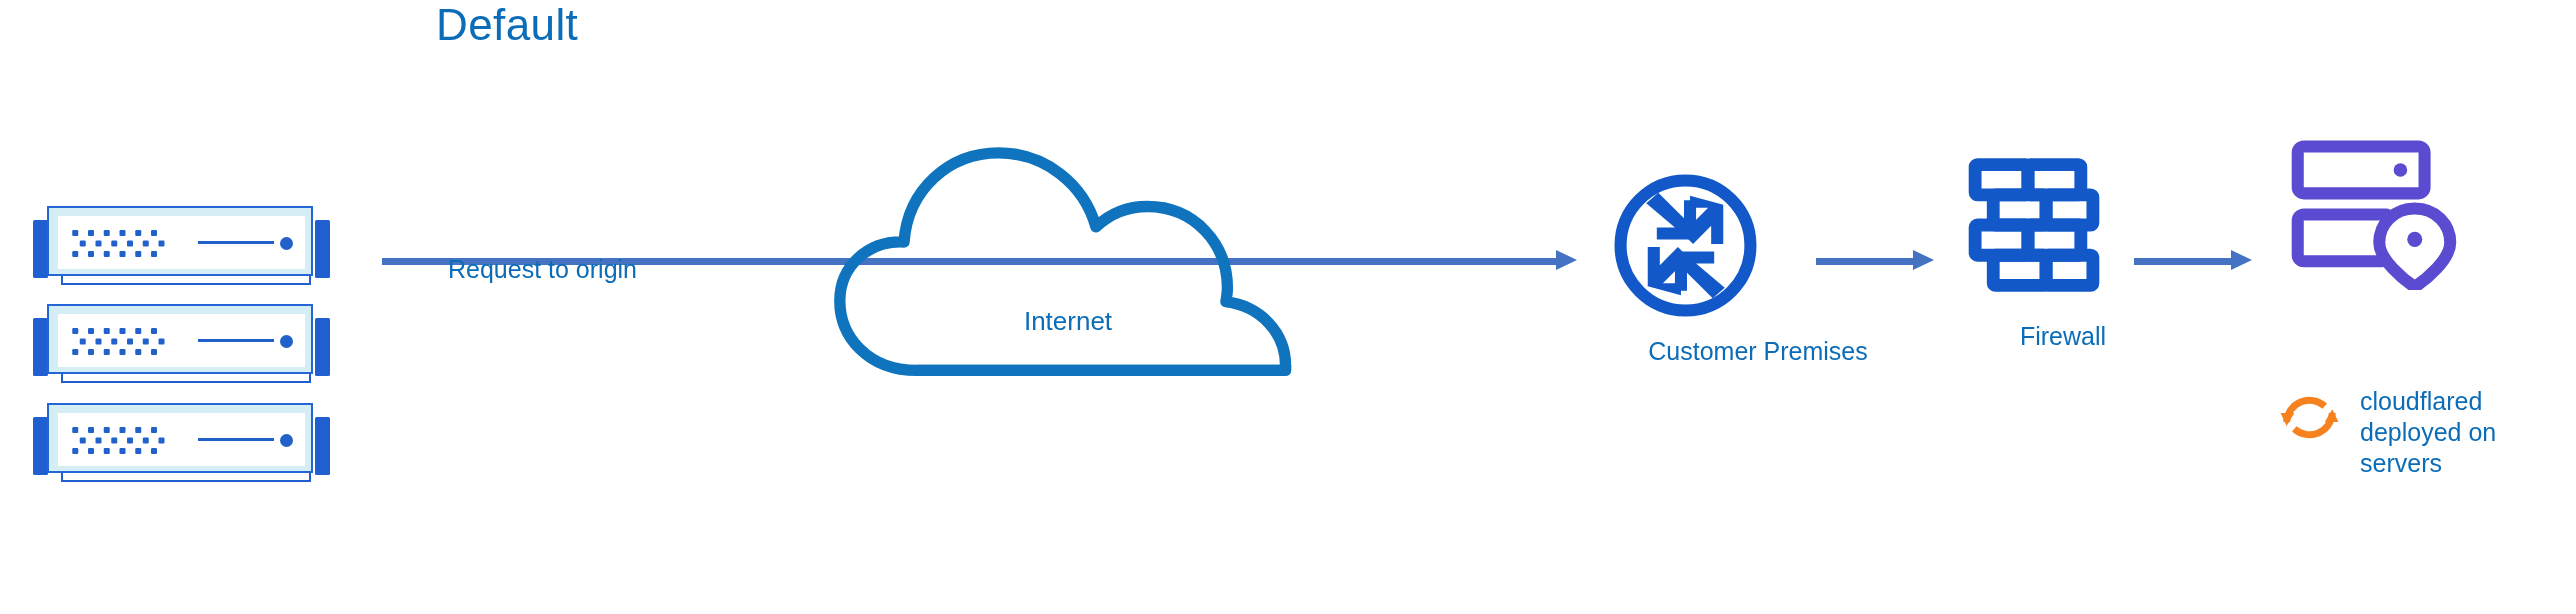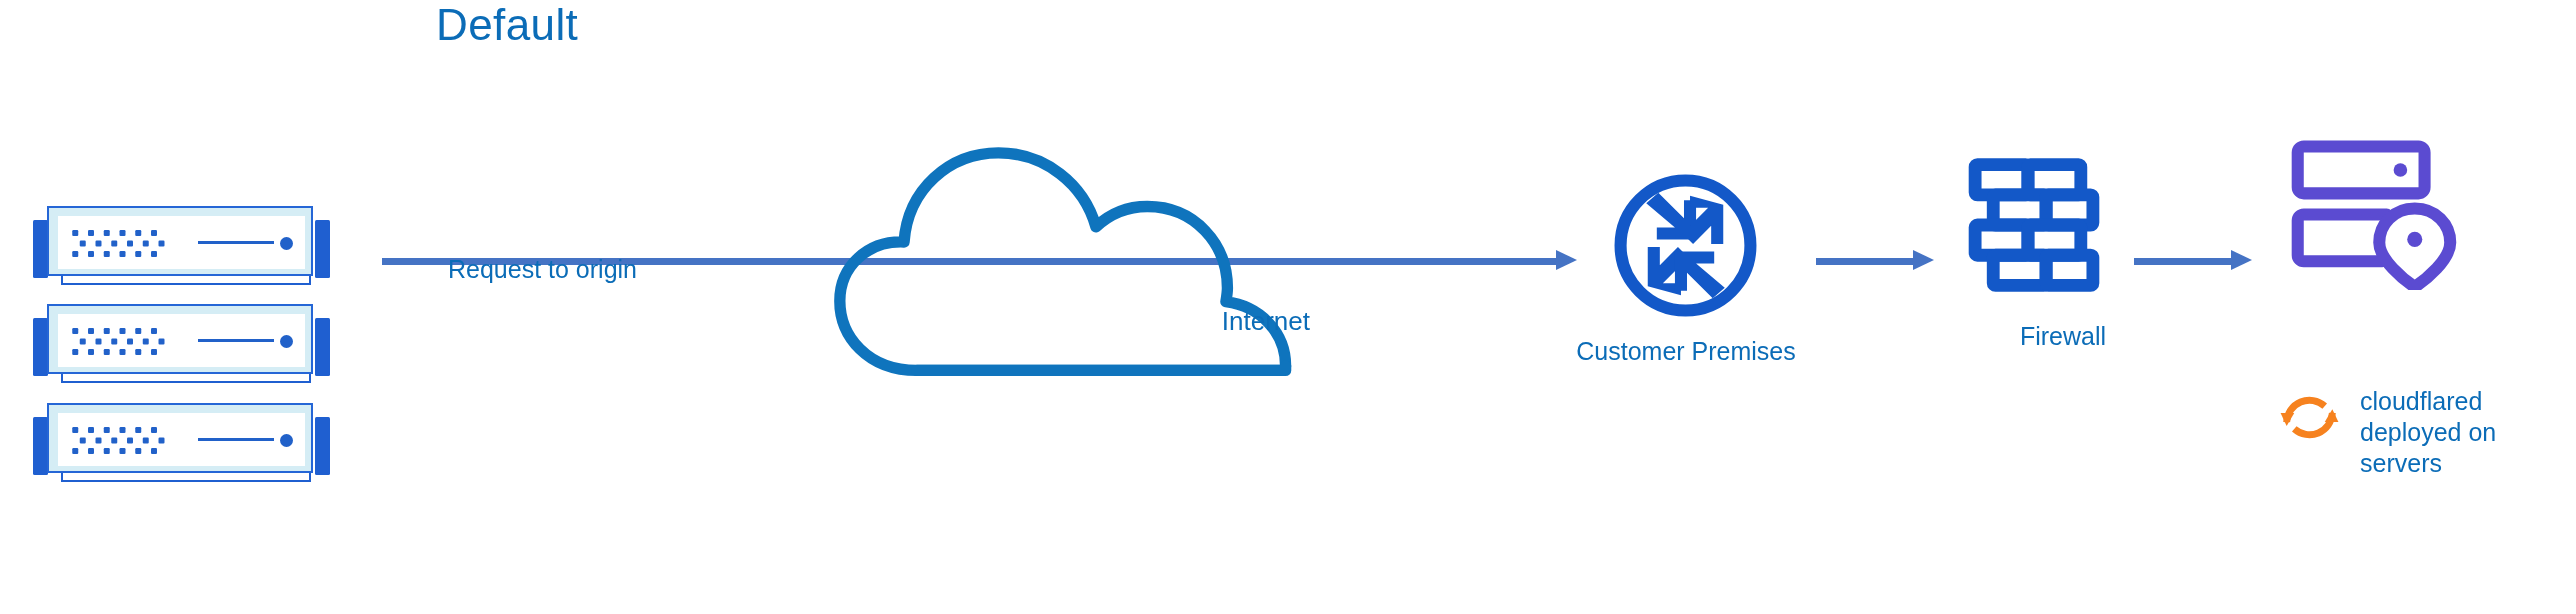--- a/index.html
+++ b/index.html
@@ -125,32 +125,32 @@
     white-space: nowrap;
   }
   .blue-label.center { text-align: center; }
 
   
   #internet-cloud { left: 826px; top: 106px; width: 484px; height: 272px; }
   #internet-label {
     left: 826px;
     top: 306px;
     width: 484px;
-    text-align: right;
+    text-align: center;
     font-size: 26px;
     color: #0b6cb7;
   }
 
   
   #cpe-icon      { left: 1610px; top: 170px; width: 151px; height: 151px; }
   #firewall-icon { left: 1957px; top: 148px; width: 151px; height: 151px; }
   #origin-icon   { left: 2290px; top: 139px; width: 174px; height: 151px; }
   #cloudflared-icon { left: 2276px; top: 384px; width: 67px; height: 67px; }
 
-  #cpe-label      { left: 1512px; top: 336px; width: 348px; }
+  #cpe-label      { left: 1584px; top: 336px; width: 348px; }
   #firewall-label { left: 1904px; top: 321px; width: 318px; }
   #origin-label   { left: 2257px; top: 321px; width: 272px; }
   #cloudflared-label {
     left: 2352px;
     top: 386px;
     width: 204px;
     font-size: 25px;
     line-height: 31px;
     color: #0b6cb7;
     margin-left: 8px;

